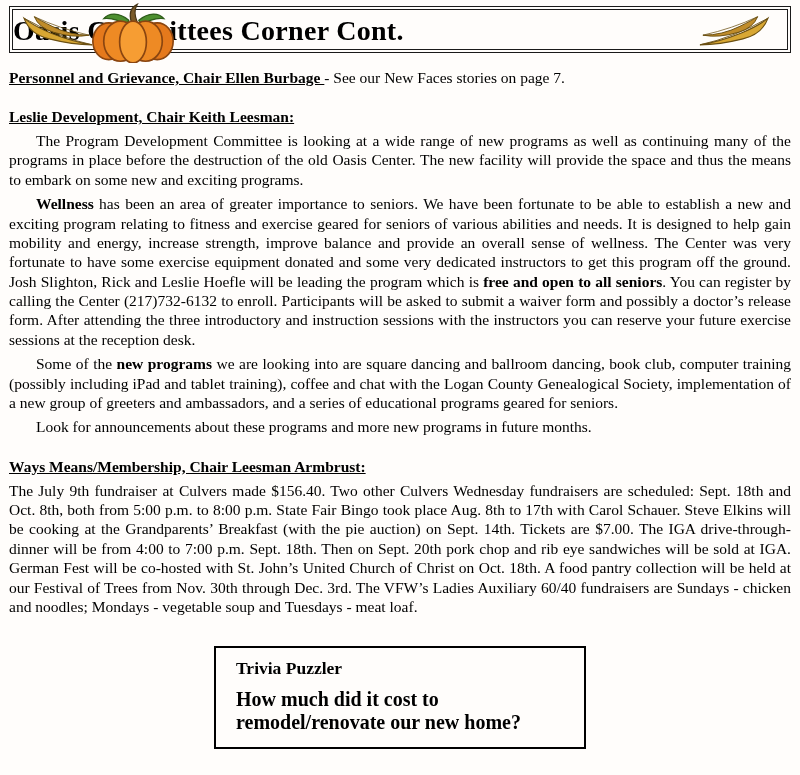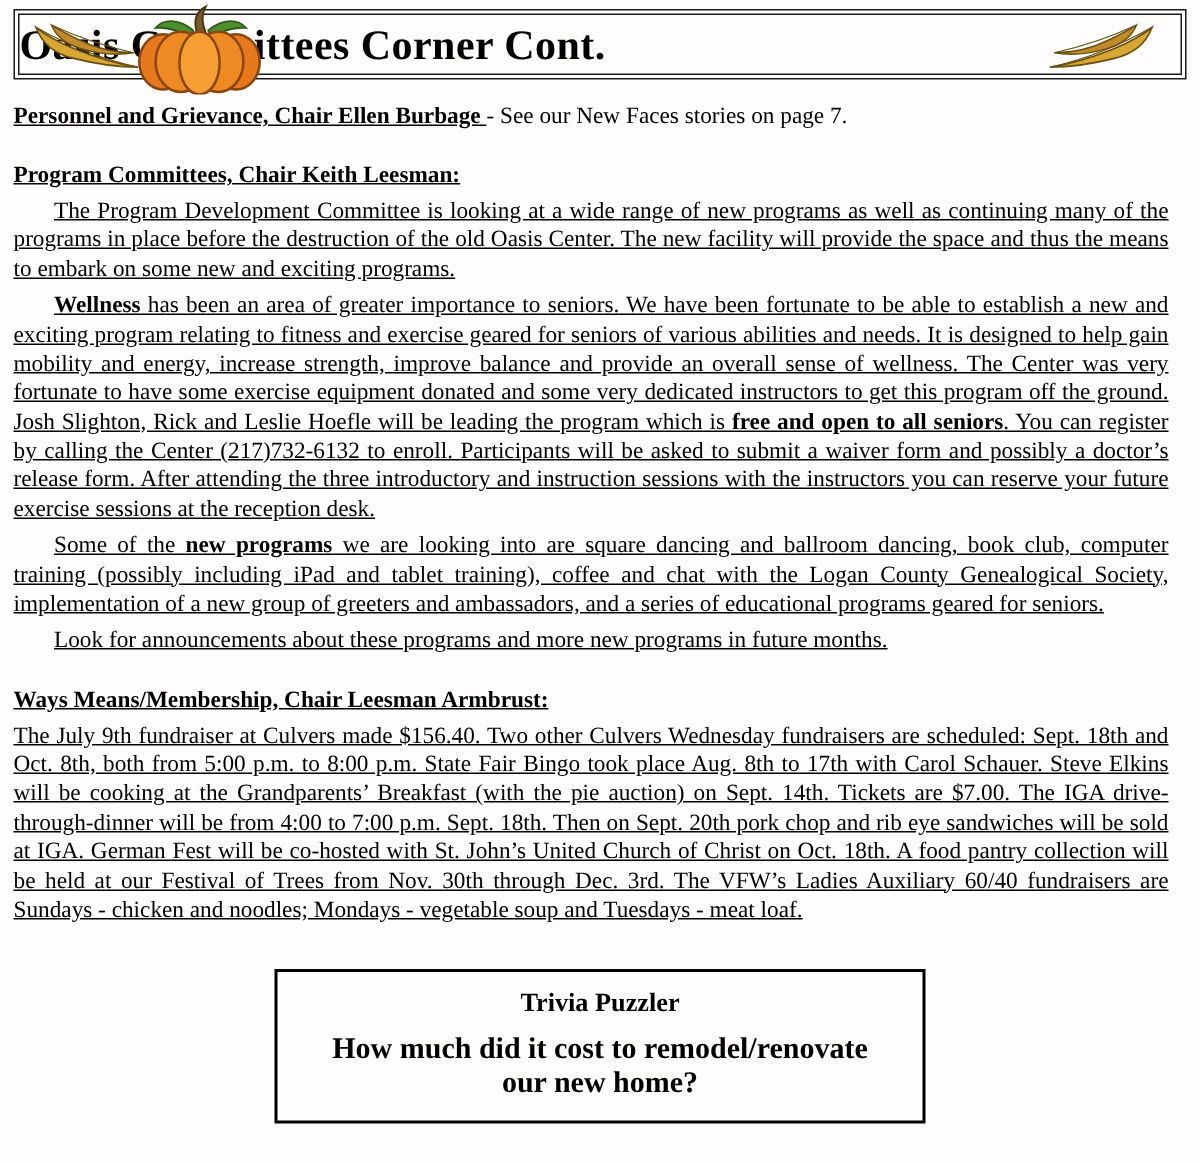--- a/index.html
+++ b/index.html
@@ -32,35 +32,33 @@
   .leaves { top: 5px; width: 74px; height: 33px; }
   .leaves-left  { left: 8px; transform: scaleX(-1); }
   .leaves-right { right: 16px; }
 
   
   .line, .body, .sec-hd { font-size: 15.5px; }
   .hd { font-weight: bold; text-decoration: underline; text-align: center; }
   .personnel { margin: 14px 0 0 0; }
   .sec-hd { margin: 21px 0 5px 0; }
   .body {
-    margin: 0 12px 5px 0;
+    margin: 0 0 5px 0;
     line-height: 1.25;
     text-align: justify;
-    text-decoration: underline;
   }
   .ind { text-indent: 27px; }
   .noind { text-indent: 0; }
   b { font-weight: bold; }
 
   
   .trivia {
-    width: 434px;
+    width: 372px;
     margin: 30px auto 0 auto;
     border: 2px solid #000;
-    text-align: center;
     padding: 10px 20px 13px 20px;
   }
   .trivia-title { font-weight: bold; font-size: 17.5px; }
   .trivia-q { font-weight: bold; font-size: 20px; margin-top: 9px; }
   .trivia-a { font-size: 15.5px; margin-top: 9px; }
 </style>
 </head>
 <body>
 
 <div class="page">
@@ -92,21 +90,21 @@
         <path d="M4 40 Q30 36 60 24 Q84 14 96 4 Q88 26 62 32 Q30 40 4 40 Z" fill="#d8a733" stroke="#6a4f12" stroke-width="1.5"></path>
         <path d="M4 40 Q50 30 96 4" fill="none" stroke="#6a4f12" stroke-width="1.2"></path>
         <path d="M8 27 Q34 27 58 15 Q74 7 82 2 Q76 17 56 23 Q30 31 8 27 Z" fill="#c08c2a" stroke="#6a4f12" stroke-width="1.3"></path>
         <path d="M8 27 Q48 18 82 2" fill="none" stroke="#6a4f12" stroke-width="1"></path>
       </svg>
     </span>
   </div>
 
   <p class="line personnel"><span class="hd">Personnel and Grievance, Chair Ellen Burbage </span><span> - See our New Faces stories on page 7.</span></p>
 
-  <p class="sec-hd"><span class="hd">Program Committees, Chair Keith Leesman:</span></p>
+  <p class="sec-hd"><span class="hd">Leslie Development, Chair Keith Leesman:</span></p>
 
   <p class="body ind">The Program Development Committee is looking at a wide range of new programs as well as continuing many of the programs in place before the destruction of the old Oasis Center.  The new facility will provide the space and thus the means to embark on some new and exciting programs.</p>
 
   <p class="body ind"><b>Wellness</b><span> has been an area of greater importance to seniors.  We have been fortunate to be able to establish a new and exciting program relating to fitness and exercise geared for seniors of various abilities and needs.  It is designed to help gain mobility and energy, increase strength, improve balance and provide an overall sense of wellness.  The Center was very fortunate to have some exercise equipment donated and some very dedicated instructors to get this program off the ground.  Josh Slighton, Rick and Leslie Hoefle will be leading the program which is </span><b>free and open to all seniors</b><span>.  You can register by calling the Center (217)732-6132 to enroll.  Participants will be asked to submit a waiver form and possibly a doctor’s release form.  After attending the three introductory and instruction sessions with the instructors you can reserve your future exercise sessions at the reception desk.</span></p>
 
   <p class="body ind"><span>Some of the </span><b>new programs</b><span> we are looking into are square dancing and ballroom dancing, book club, computer training (possibly including iPad and tablet training), coffee and chat with the Logan County Genealogical Society, implementation of a new group of greeters and ambassadors, and a series of educational programs geared for seniors.</span></p>
 
   <p class="body ind">Look for announcements about these programs and more new programs in future months.</p>
 
   <p class="sec-hd"><span class="hd">Ways Means/Membership, Chair Leesman Armbrust:</span></p>

